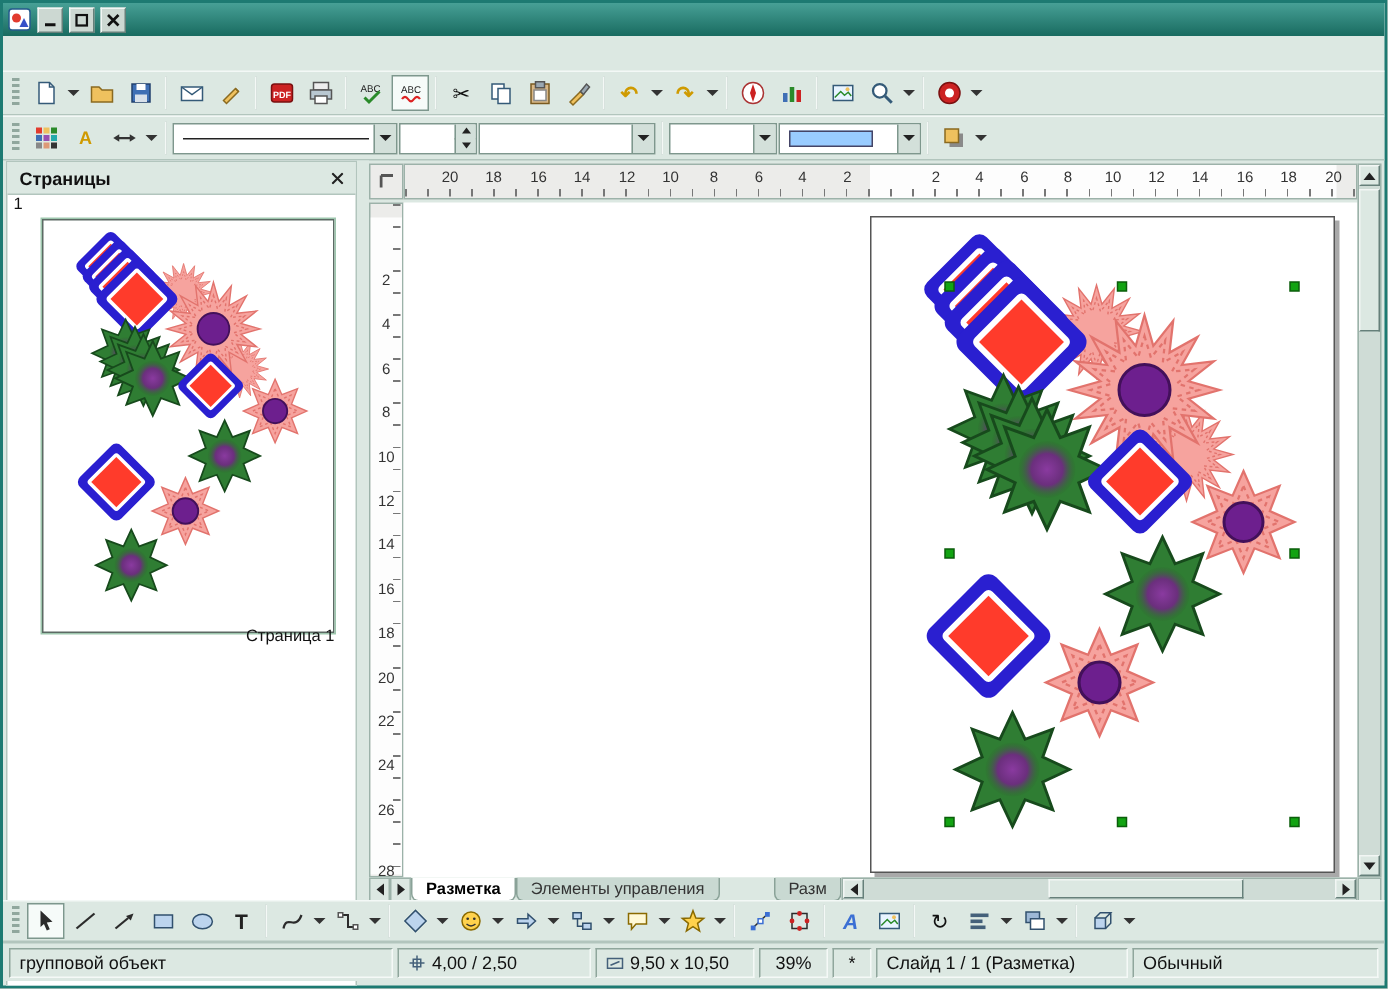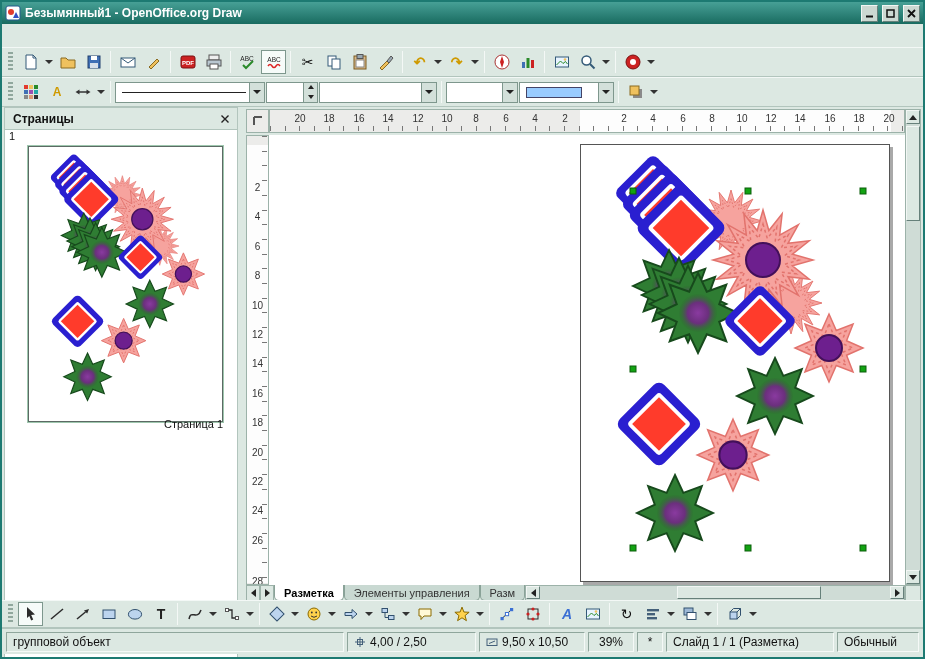--- a/index.html
+++ b/index.html
@@ -90,21 +90,21 @@
   .vthumb{position:absolute;left:0;top:16px;width:14px;height:95px;background:#dce8e2;border:1px solid;
     border-color:#f2f6f4 #66807a #66807a #f2f6f4;}
   .sbcorner{position:absolute;left:903px;top:583px;width:16px;height:16px;background:#dce8e2;border:1px solid #9cb2a9;}
 
   
   .tabrow{position:absolute;left:244px;top:583px;width:659px;height:16px;display:flex;align-items:stretch;background:#dce8e2;}
   .tnav{width:14px;display:flex;align-items:center;justify-content:center;background:#dce8e2;border:1px solid #9cb2a9;}
   .tab{display:flex;align-items:center;padding:0 9px;font-size:11px;white-space:nowrap;border:1px solid #8aa298;border-top:none;
     border-radius:0 0 5px 5px;background:#c9d9d2;color:#333;}
   .tab.active{background:#fff;font-weight:bold;color:#000;}
-  .tab.cut{max-width:46px;overflow:hidden;}
+  .tab.cut{max-width:46px;overflow:hidden;margin-left:36px;}
   .hsb{flex:1;position:relative;background:#cfdcd6;border:1px solid #9cb2a9;}
   .hsb .sbbtn{top:0;height:13px;}
   .hthumb{position:absolute;top:0;left:40%;width:38%;height:13px;background:#dce8e2;border:1px solid;
     border-color:#f2f6f4 #66807a #66807a #f2f6f4;}
 
   
   .statusbar{position:absolute;left:0;top:626px;right:0;height:26px;background:#dce8e2;display:flex;align-items:center;
     padding:2px 4px;gap:3px;border-top:1px solid #b2c5bd;}
   .sfield{height:20px;border:1px solid;border-color:#8fa69c #f5f9f7 #f5f9f7 #8fa69c;display:flex;align-items:center;
     padding:0 6px;gap:4px;white-space:nowrap;overflow:hidden;}
@@ -163,21 +163,20 @@
 </svg>
 
 <div class="window">
 
   <div class="titlebar">
     <svg width="16" height="16">
         <rect x="1" y="1" width="14" height="14" rx="2" fill="#fff" stroke="#245a8c"></rect>
         <circle cx="6" cy="7" r="3" fill="#e23b2e"></circle>
         <path d="M8 13 l3 -6 3 6 z" fill="#3450c8"></path>
       </svg>
-    <div class="title">Безымянный1 - OpenOffice.org Draw</div>
     <div class="winbtn">
         <svg width="9" height="9">
           <path d="M1 7.5 h7" stroke="#111" stroke-width="2"></path>
         </svg>
       </div>
     <div class="winbtn">
         <svg width="9" height="9">
           <rect x="1" y="1" width="7" height="7" fill="none" stroke="#111" stroke-width="1.5"></rect>
         </svg>
       </div>
@@ -637,21 +636,21 @@
     <div class="tbtn">
         <svg width="18" height="18">
           <rect x="4" y="7" width="7" height="7" fill="#bcd4ee" stroke="#31506e"></rect>
           <path d="M4 7 l3.5 -3.5 h7 L11 7 M14.5 3.5 v7 L11 14" fill="none" stroke="#31506e"></path>
         </svg>
       </div>
     <div class="dd"></div>
   </div>
 
   <div class="statusbar">
-    <div class="sfield" style="width:338px">
+    <div class="sfield" style="width:256px">
         <span>групповой объект</span>
       </div>
     <div class="sfield" style="width:129px">
       <svg width="12" height="12">
           <path d="M6 1 v10 M1 6 h10" stroke="#44607a"></path>
           <rect x="3.5" y="3.5" width="5" height="5" fill="none" stroke="#44607a"></rect>
         </svg>
       <span>4,00 / 2,50</span>
     </div>
     <div class="sfield" style="width:106px">

